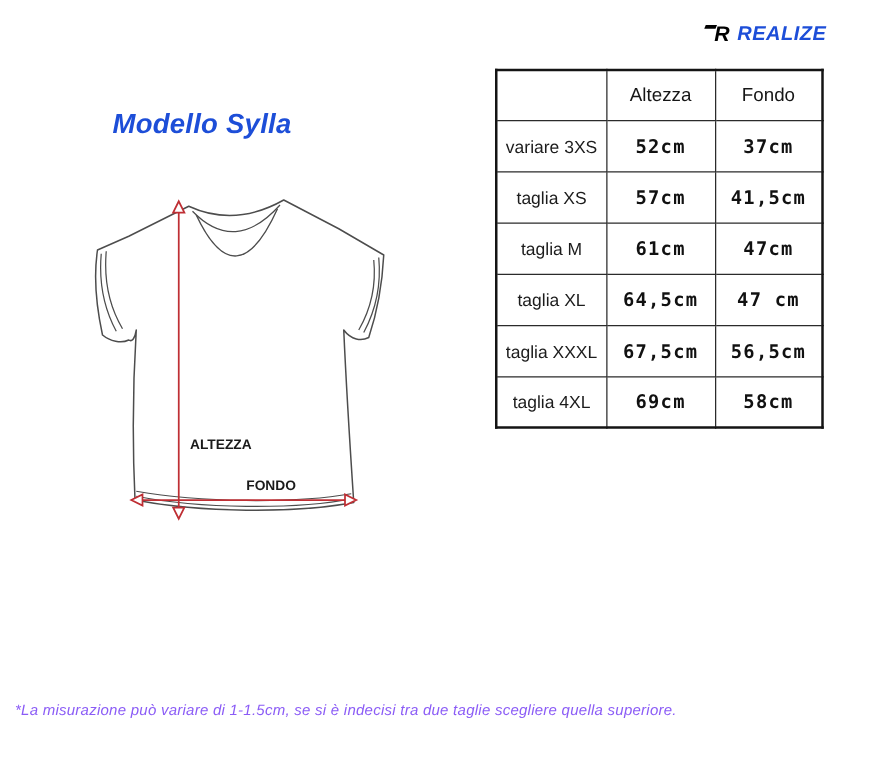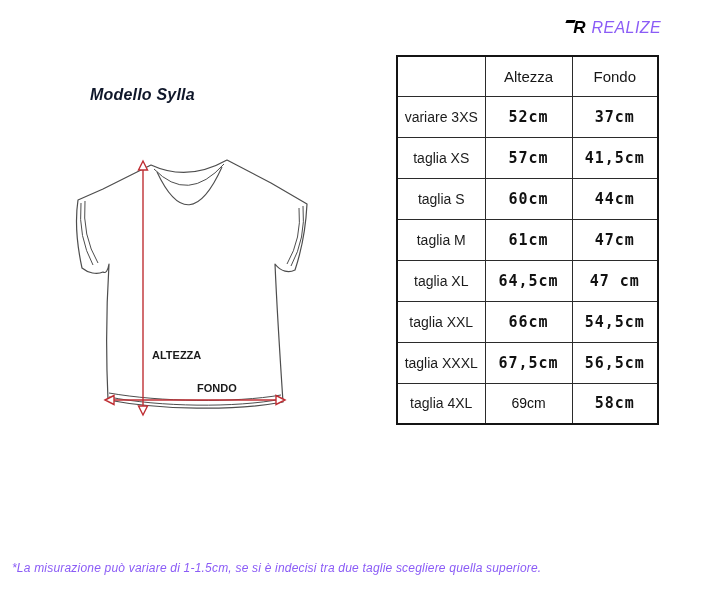--- a/index.html
+++ b/index.html
@@ -13,28 +13,28 @@
   .logo { position:absolute; top:18px; right:56px; display:flex; align-items:center; gap:6px; }
   .logo-mark {
     position:relative; font-style:italic; font-weight:800; font-size:17px; color:#000;
     font-family:"Liberation Sans", sans-serif;
   }
   .logo-mark::before {
     content:""; position:absolute; left:-7px; top:2px; width:9px; height:3px;
     background:#000; transform:skewX(-22deg);
   }
   .logo-text {
-    font-style:italic; font-weight:400; font-size:16px; letter-spacing:0.4px; color:#8b5cf6;
+    font-style:italic; font-weight:700; font-size:16px; letter-spacing:0.4px; color:#1d4ed8;
     font-family:"Liberation Sans", sans-serif;
   }
 
   
   .title {
     position:absolute; left:90px; top:86px;
-    font-style:italic; font-weight:700; font-size:16px; color:#0f172a; letter-spacing:0.2px;text-align:center;
+    font-style:italic; font-weight:700; font-size:22px; color:#1d4ed8; letter-spacing:0.2px;text-align:center;
   }
 
   
   .diagram { position:absolute; left:75px; top:152px; width:245px; height:280px; }
 
   
   .size-table {
     position:absolute; left:396px; top:55px;
     border-collapse:collapse; table-layout:fixed;
     border:2px solid #141414; background:#fff;
@@ -138,38 +138,28 @@
         <td class="size-cell">variare 3XS</td>
         <td class="value-cell">52cm</td>
         <td class="value-cell">37cm</td>
       </tr>
       <tr>
         <td class="size-cell">taglia XS</td>
         <td class="value-cell">57cm</td>
         <td class="value-cell">41,5cm</td>
       </tr>
       <tr>
-        <td class="size-cell">taglia S</td>
-        <td class="value-cell">60cm</td>
-        <td class="value-cell">44cm</td>
-      </tr>
-      <tr>
         <td class="size-cell">taglia M</td>
         <td class="value-cell">61cm</td>
         <td class="value-cell">47cm</td>
       </tr>
       <tr>
         <td class="size-cell">taglia XL</td>
         <td class="value-cell">64,5cm</td>
         <td class="value-cell">47 cm</td>
-      </tr>
-      <tr>
-        <td class="size-cell">taglia XXL</td>
-        <td class="value-cell">66cm</td>
-        <td class="value-cell">54,5cm</td>
       </tr>
       <tr>
         <td class="size-cell">taglia XXXL</td>
         <td class="value-cell">67,5cm</td>
         <td class="value-cell">56,5cm</td>
       </tr>
       <tr>
         <td class="size-cell">taglia 4XL</td>
         <td class="value-cell">69cm</td>
         <td class="value-cell">58cm</td>

